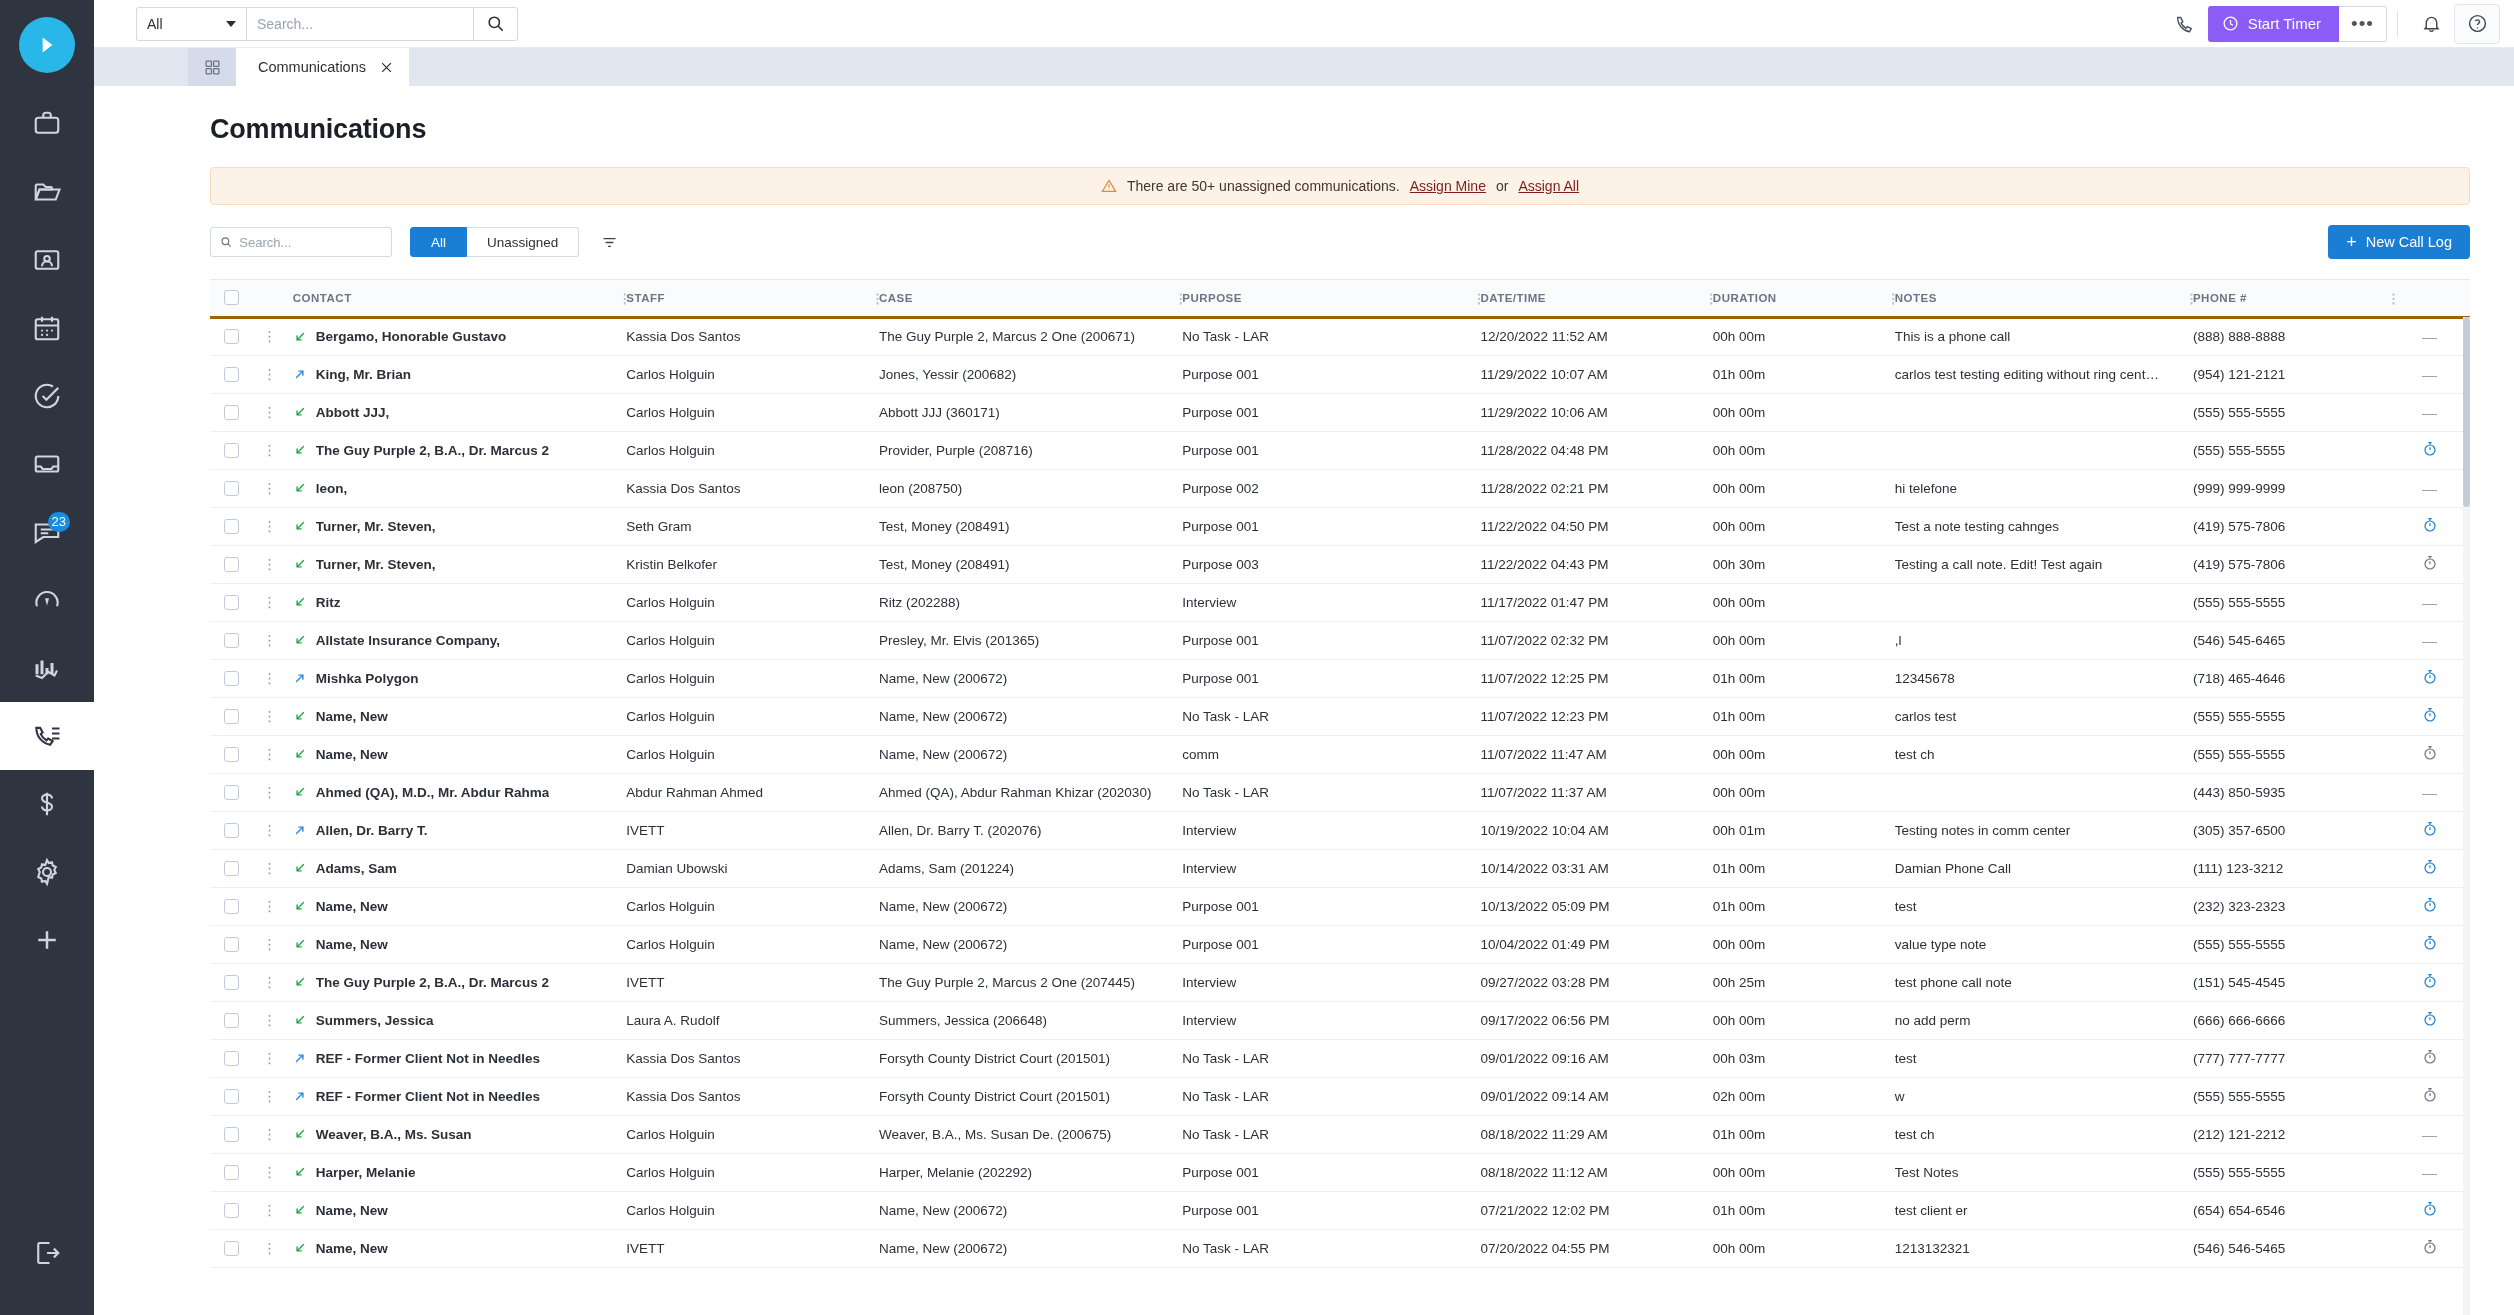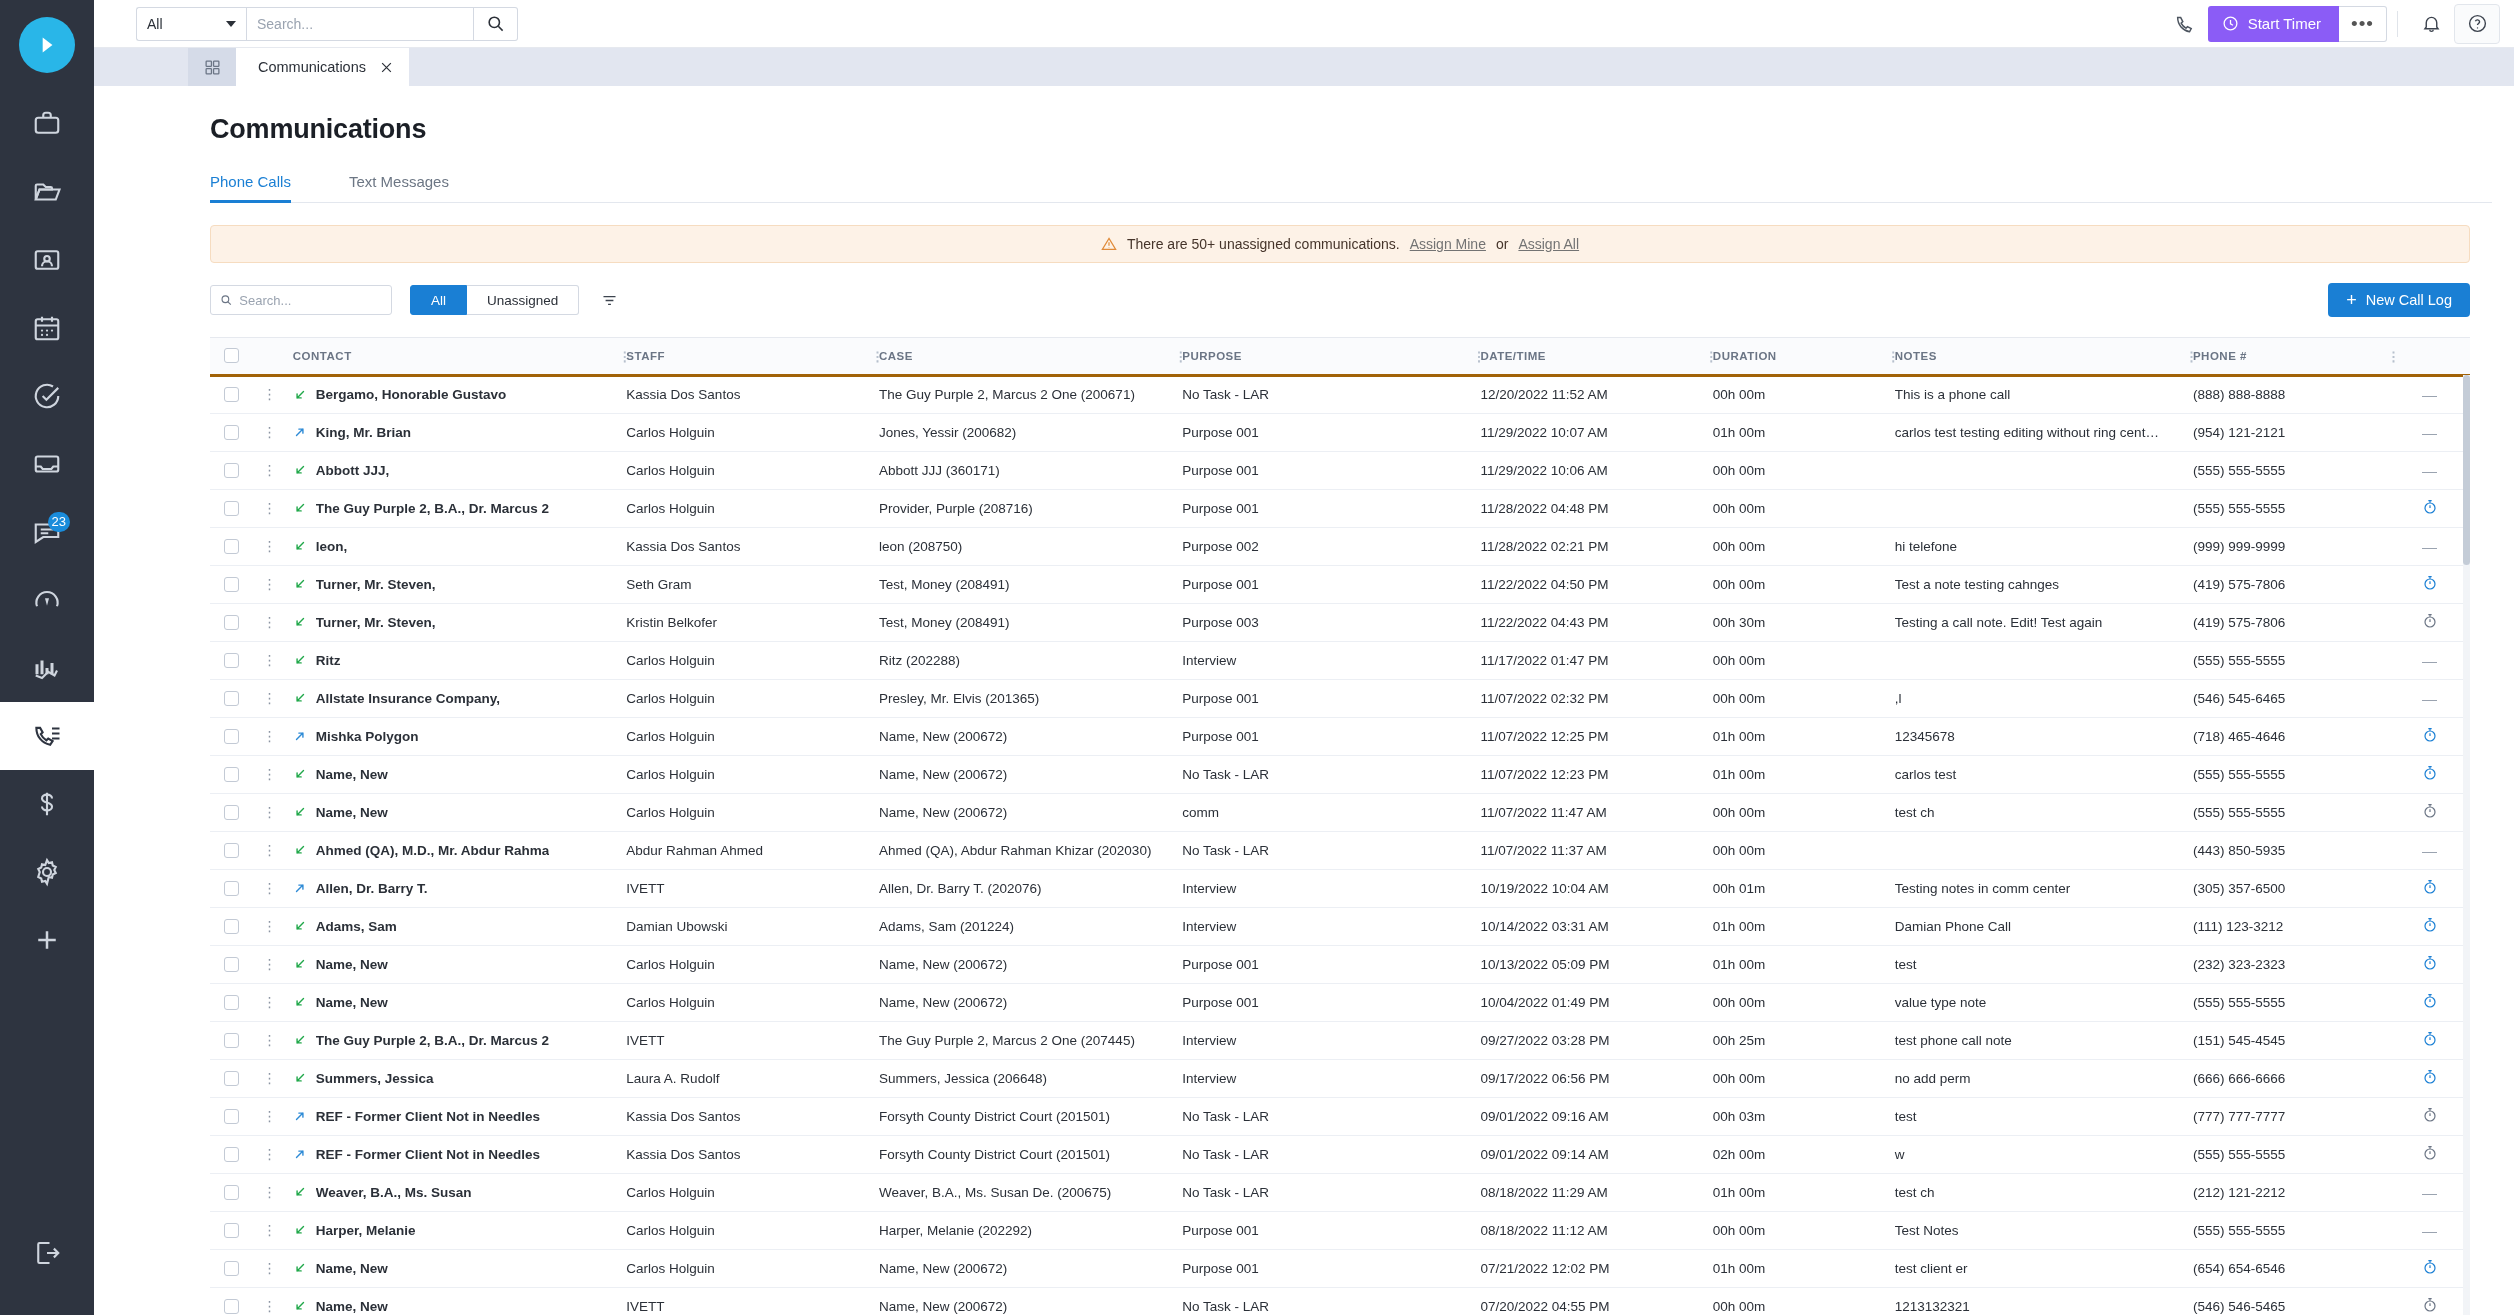--- a/index.html
+++ b/index.html
@@ -109,21 +109,21 @@
     font-size:15px; color:#6c7684; padding: 0 0 10px 0; margin-right: 58px;
     cursor:pointer; border-bottom:3px solid transparent; margin-bottom:-1px;
   }
   .subtab.active { color:#1a7fd4; border-bottom-color:#1a7fd4; font-weight:normal; }
 
   .alert {
     margin: 22px 22px 0 22px; background:#fdf2e7; border:1px solid #f6dcc0;
     border-radius:4px; height:38px; display:flex; align-items:center;
     padding: 0 16px; font-size:14px; color:#45342a; gap:10px;justify-content:center;
   }
-  .alert a { color:#737373; text-decoration:underline; cursor:pointer; }
+  .alert a { color:#7f1d1d; text-decoration:underline; cursor:pointer; }
   .alert .or { color:#45342a; }
 
   .filters { display:flex; align-items:center; margin: 20px 22px 0 22px; }
   .flt-search {
     width:182px; height:30px; border:1px solid #d4d9e2; border-radius:3px;
     display:flex; align-items:center; padding: 0 9px; gap:7px; background:#fff;
   }
   .flt-search input {
     border:none; outline:none; width:100%; font-size:13px; color:#2b3038;
     font-family:"Liberation Sans", sans-serif;
@@ -361,28 +361,20 @@
           <svg width="13" height="13" viewBox="0 0 24 24" stroke="#2b3038" stroke-width="2.2" fill="none">
             <path d="M4 4l16 16M20 4L4 20"></path>
           </svg>
         </span>
       </div>
     </div>
 
     <div class="content">
       <h1 class="page-title">Communications</h1>
 
-      <div class="subtabs">
-        <div class="subtab active">
-          <span>Phone Calls</span>
-        </div>
-        <div class="subtab">
-          <span>Text Messages</span>
-        </div>
-      </div>
 
       <div class="alert">
         <svg width="16" height="16" viewBox="0 0 24 24" fill="none" stroke="#e08b3a" stroke-width="1.8">
           <path d="M12 3.5L22 20H2z"></path>
             <path d="M12 9.5v5"></path>
             <circle cx="12" cy="17.2" r="0.7" fill="#e08b3a" stroke="none"></circle>
         </svg>
         <span>There are 50+ unassigned communications.</span>
         <a>Assign Mine</a>
         <span class="or">or</span>

